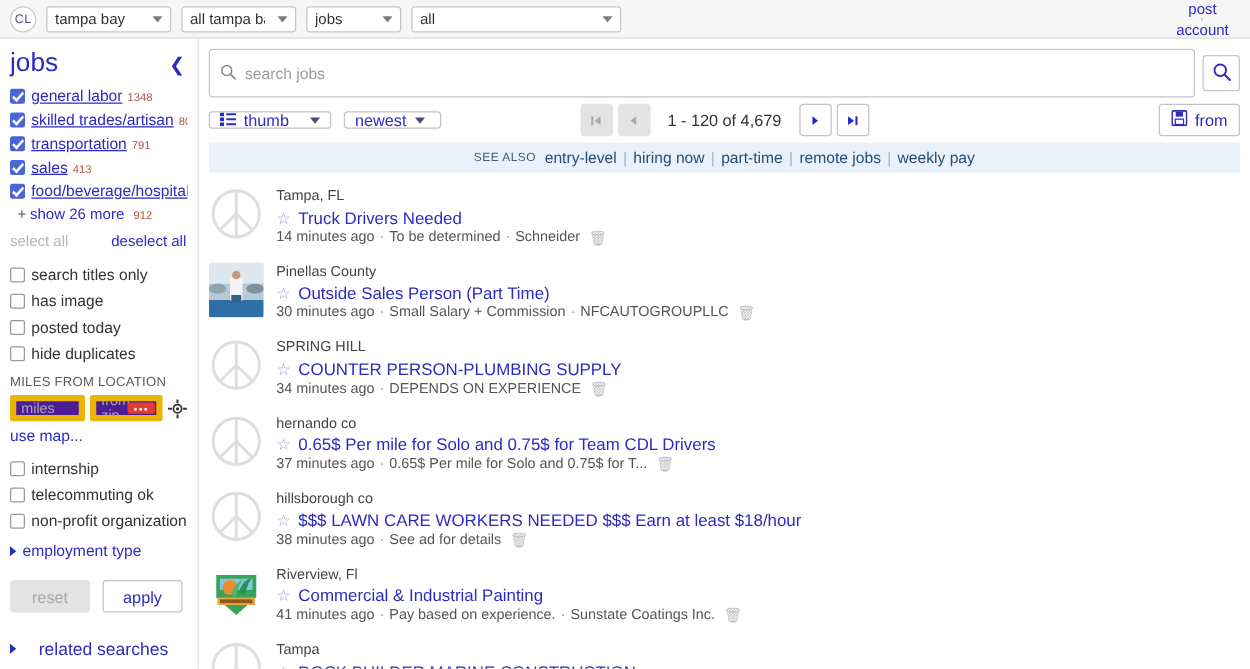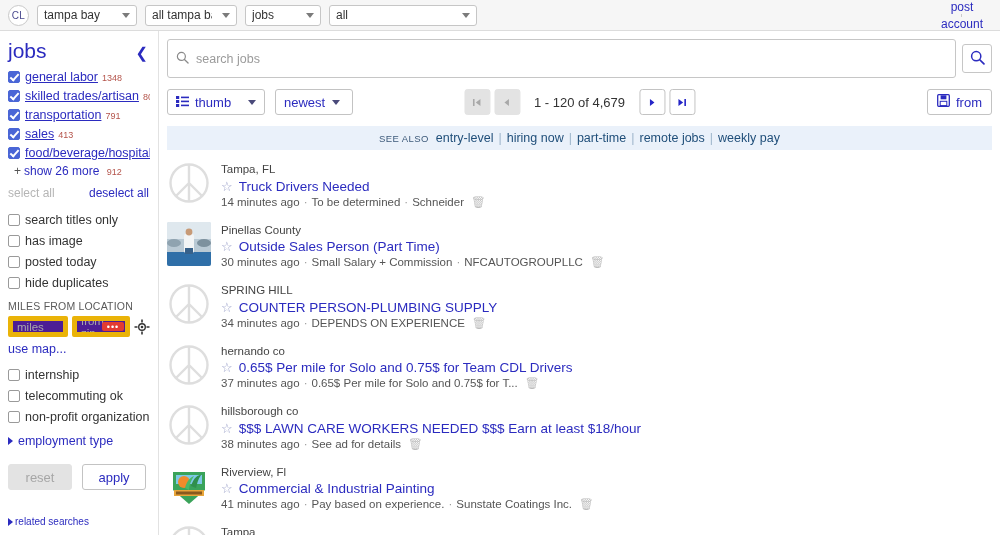--- a/index.html
+++ b/index.html
@@ -46,21 +46,21 @@
   .navsel .lbl { flex: 1; white-space: nowrap; overflow: hidden; }
   .navsel .caret {
     width: 0; height: 0; margin-left: 10px;
     border-left: 4px solid transparent;
     border-right: 4px solid transparent;
     border-top: 5px solid #7b7b7b;
   }
   #sel-area   { width: 100px; }
   #sel-subarea{ width: 92px; }
   #sel-cat    { width: 76px; }
-  #sel-type   { width: 148px; }
+  #sel-type   { width: 168px; }
 
   #navright {
     position: absolute; right: 10px; top: 0;
     height: 31px; display: flex; align-items: center;
     font-size: 12px;
     flex-direction: column;
   }
   #navright a { padding: 0 7px; }
   #navright .divider { width: 1px; height: 13px; background: #c9c9c9; }
 
@@ -162,22 +162,22 @@
   #btn-row { display: flex; gap: 10px; margin-top: 16px; }
   .sbtn {
     width: 64px; height: 26px; border-radius: 3px;
     display: flex; align-items: center; justify-content: center;
     font-size: 13px;
   }
   #btn-reset { background: #e3e3e3; color: #a6a6a6; border: 1px solid #e3e3e3; }
   #btn-apply { background: #ffffff; color: #2b2bbf; border: 1px solid #c3c3c3; }
   #related {
     position: absolute; left: 8px; bottom: 8px;
-    color: #2b2bbf; font-size: 10px;
-    display: flex; align-items: center; gap: 2px;
+    color: #2b2bbf; font-size: 14px;
+    display: flex; align-items: center; gap: 18px;
   }
 
   
   #main { flex: 1; min-width: 0; padding: 0 8px; position: relative; }
 
   #searchrow {
     display: flex; align-items: center; gap: 6px;
     padding: 8px 0 0 0;
   }
   #searchbox {
@@ -190,21 +190,21 @@
   #searchbtn {
     width: 30px; height: 29px;
     border: 1px solid #c6c6c6; border-radius: 3px;
     background: #fff; display: flex; align-items: center; justify-content: center;
   }
 
   #toolbar {
     display: flex; align-items: center; margin-top: 11px; position: relative;
   }
   .tbtn {
-    height: 26px; border: 1px solid #c3c3c3; border-radius: 3px;
+    height: 14px; border: 1px solid #c3c3c3; border-radius: 3px;
     background: #fff; color: #2b2bbf; font-size: 13px;
     display: flex; align-items: center; padding: 0 8px; gap: 7px;
   }
   .tbtn .caret {
     width: 0; height: 0;
     border-left: 4px solid transparent;
     border-right: 4px solid transparent;
     border-top: 5px solid #4a4a7a;
   }
   #btn-thumb { margin-right: 10px; min-width: 98px; justify-content: space-between; }

